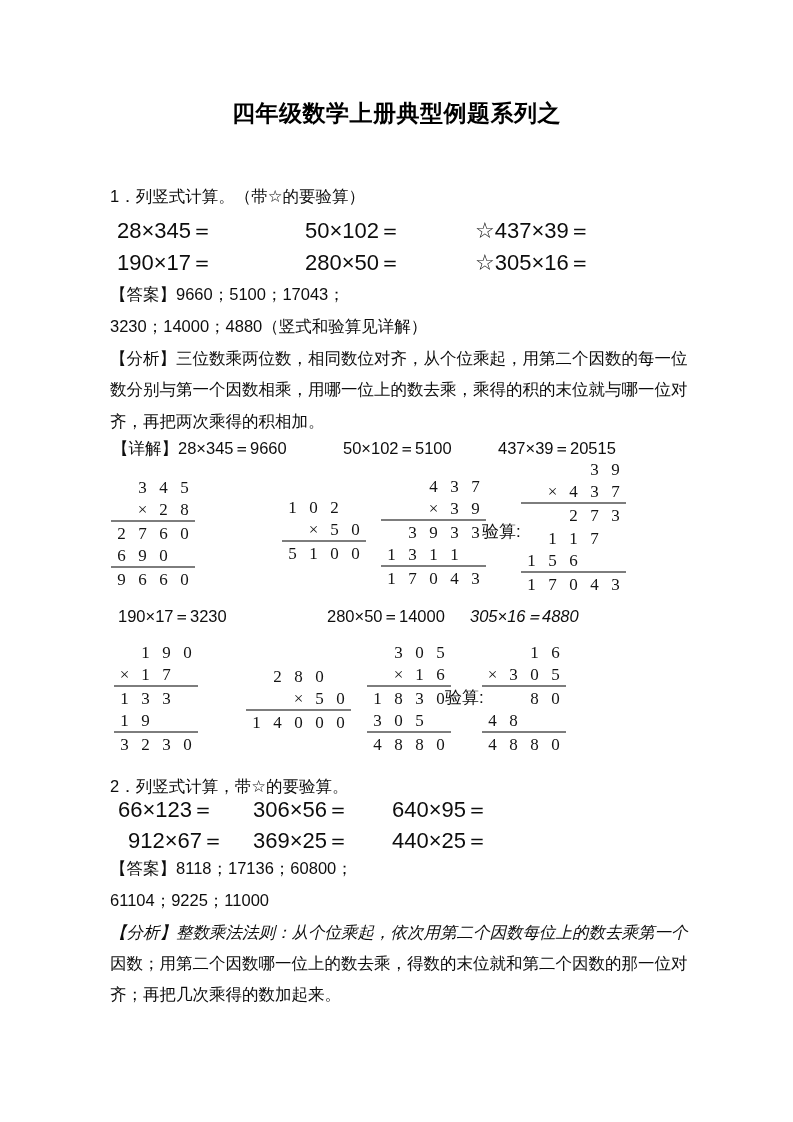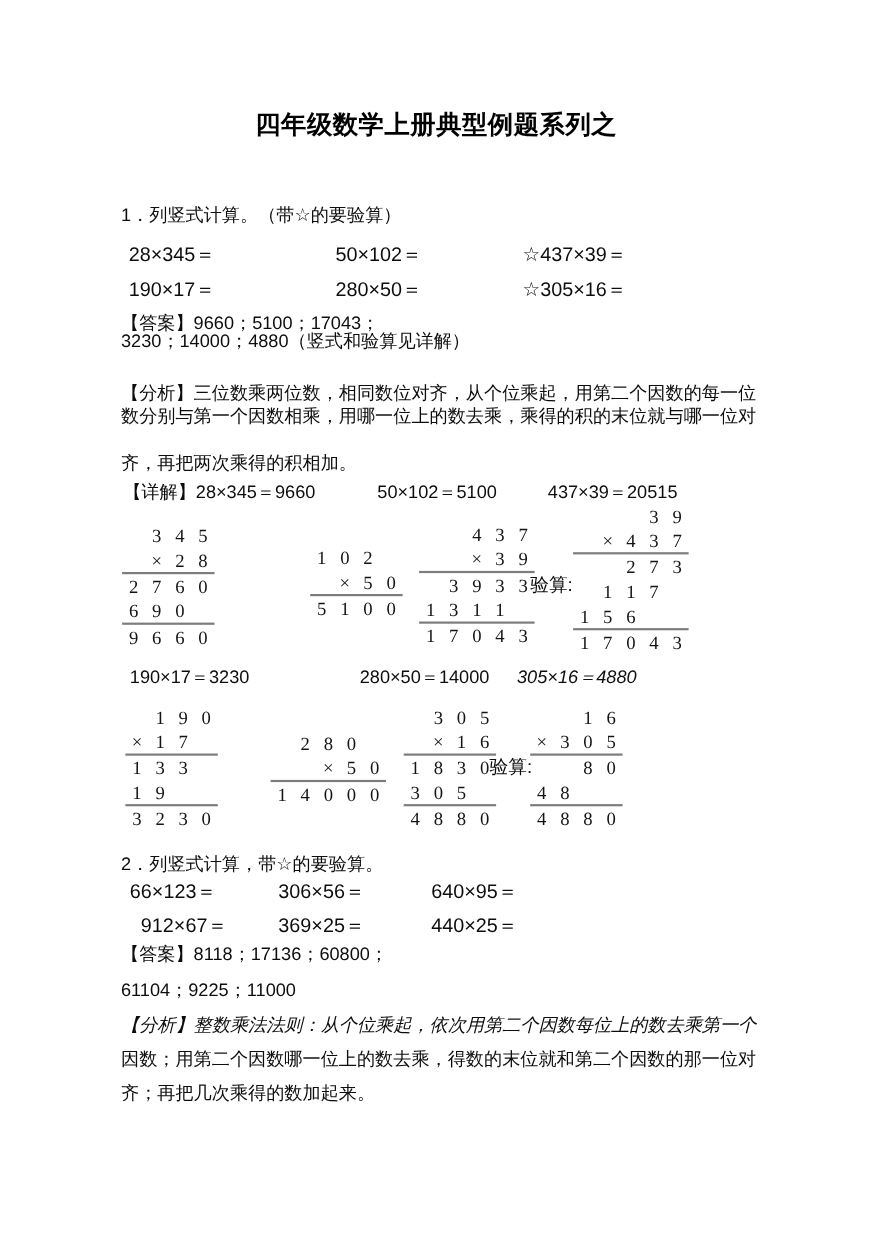--- a/index.html
+++ b/index.html
@@ -15,21 +15,21 @@
   .abs { position:absolute; white-space:nowrap; }
   .title {
     left:0; width:793px;
     text-align:center;
     font-size:23px;
     font-weight:bold;
     letter-spacing:0.5px;
     color:#000;
   }
   .bline { font-size:16.5px; line-height:20px; }
-  .eq    { font-size:18px; line-height:20px; }
+  .eq    { font-size:22px; line-height:20px; }
   .check { font-size:17px; line-height:20px; }
   .vblock { position:absolute; }
   .vrow { display:flex; height:23px; align-items:center; }
   .vrow.line { border-bottom:2px solid #7d7d7d; }
   .vcell {
     display:inline-block;
     width:21px;
     text-align:center;
     font-family:"Liberation Serif","DejaVu Serif",serif;
     font-size:17px;
@@ -48,24 +48,24 @@
 
   <div class="abs eq" style="left:117px; top:221px;">28×345＝</div>
   <div class="abs eq" style="left:305px; top:221px;">50×102＝</div>
   <div class="abs eq" style="left:475px; top:221px;">☆437×39＝</div>
 
   <div class="abs eq" style="left:117px; top:253px;">190×17＝</div>
   <div class="abs eq" style="left:305px; top:253px;">280×50＝</div>
   <div class="abs eq" style="left:475px; top:253px;">☆305×16＝</div>
 
   <div class="abs bline" style="left:110px; top:284px;">【答案】9660；5100；17043；</div>
-  <div class="abs bline" style="left:110px; top:300px;">3230；14000；4880（竖式和验算见详解）</div>
+  <div class="abs bline" style="left:110px; top:316px;">3230；14000；4880（竖式和验算见详解）</div>
 
   <div class="abs bline" style="left:110px; top:348px;">【分析】三位数乘两位数，相同数位对齐，从个位乘起，用第二个因数的每一位</div>
-  <div class="abs bline" style="left:110px; top:369px;">数分别与第一个因数相乘，用哪一位上的数去乘，乘得的积的末位就与哪一位对</div>
+  <div class="abs bline" style="left:110px; top:379px;">数分别与第一个因数相乘，用哪一位上的数去乘，乘得的积的末位就与哪一位对</div>
   <div class="abs bline" style="left:110px; top:411px;">齐，再把两次乘得的积相加。</div>
 
   <div class="abs bline" style="left:112px; top:438px;">【详解】28×345＝9660</div>
   <div class="abs bline" style="left:343px; top:438px;">50×102＝5100</div>
   <div class="abs bline" style="left:498px; top:438px;">437×39＝20515</div>
 
   <div class="vblock" style="left:111px; top:476px;">
       <div class="vrow">
         <span class="vcell"></span>
         <span class="vcell">3</span>

